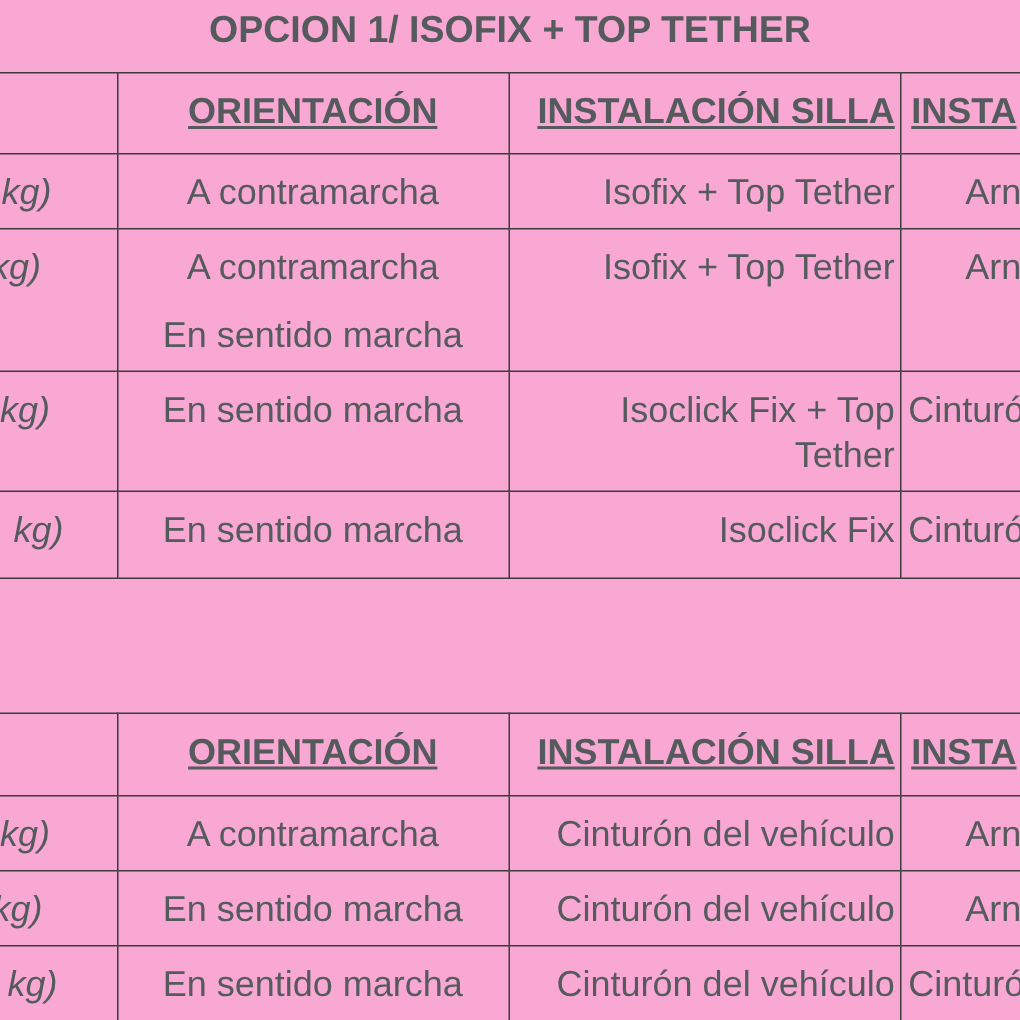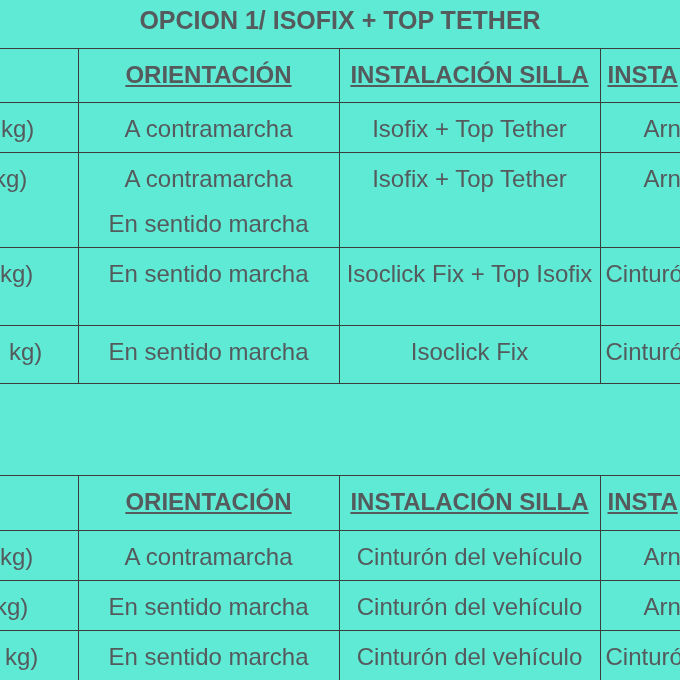--- a/index.html
+++ b/index.html
@@ -1,20 +1,20 @@
 <!DOCTYPE html>
 <html><head>
 <meta charset="utf-8">
 <style>
   html, body { margin: 0; padding: 0; background: #ffffff; }
   .screen {
     position: relative;
     width: 680px;
     height: 680px;
-    background: #5eead4;
+    background: #f9a8d4;
     overflow: hidden;
     font-family: "Liberation Sans", sans-serif;
     color: #555a5d;
   }
   .doc-title {
     position: absolute;
     left: 0;
     width: 680px;
     text-align: center;
     font-size: 25px;
@@ -41,39 +41,39 @@
   table.opt td {
     border: 1px solid #3c3c3c;
     vertical-align: top;
     padding: 11px 3px 8px 3px;
     box-sizing: border-box;
     overflow: visible;
     white-space: normal;
   }
   table.opt td.c1 { width: 78px;  border-left: none; text-align: left; padding-left: 3px; white-space: nowrap; }
   table.opt td.c2 { width: 261px; text-align: center; }
-  table.opt td.c3 { width: 261px; text-align: center; }
+  table.opt td.c3 { width: 261px; text-align: right; }
   table.opt td.c4 { width: 180px; border-right: none; text-align: left; white-space: nowrap; }
 
   table.opt tr.hrow td { font-weight: bold; text-decoration: underline; }
   .t1 tr.hrow td { height: 54px; }
   .t1 tr.r1 td { height: 48px; }
   .t1 tr.r2 td { height: 95px; }
   .t1 tr.r3 td { height: 78px; }
   .t1 tr.r4 td { height: 58px; }
   .t2 tr.hrow td { height: 55px; }
   .t2 tr.r1 td { height: 48px; }
   .t2 tr.r2 td { height: 49px; }
   .t2 tr.r3 td { height: 49px; }
 
   .para2 { margin-top: 15px; }
   .pad-header4 { padding-left: 7px !important; }
   .pad-arnes   { padding-left: 43px !important; }
   .pad-cint    { padding-left: 5px !important; }
-  .frag { display: inline-block; }
+  .frag { display: inline-block; font-style: italic; }
 </style>
 </head>
 <body>
 
 <div class="screen">
 
   <div class="doc-title title-1">OPCION 1/ ISOFIX + TOP TETHER</div>
 
   <table class="opt t1">
     <tbody>
@@ -94,21 +94,21 @@
       <td class="c2">
         <div>A contramarcha</div>
         <div class="para2">En sentido marcha</div>
       </td>
       <td class="c3">Isofix + Top Tether</td>
       <td class="c4 pad-arnes">Arn</td>
     </tr>
     <tr class="r3">
       <td class="c1"><span class="frag" style="margin-left:-3px">kg)</span></td>
       <td class="c2">En sentido marcha</td>
-      <td class="c3">Isoclick Fix + Top Isofix</td>
+      <td class="c3">Isoclick Fix + Top Tether</td>
       <td class="c4 pad-cint">Cinturó</td>
     </tr>
     <tr class="r4">
       <td class="c1"><span class="frag" style="margin-left:6px">kg)</span></td>
       <td class="c2">En sentido marcha</td>
       <td class="c3">Isoclick Fix</td>
       <td class="c4 pad-cint">Cinturó</td>
     </tr>
   </tbody>
     </table>

